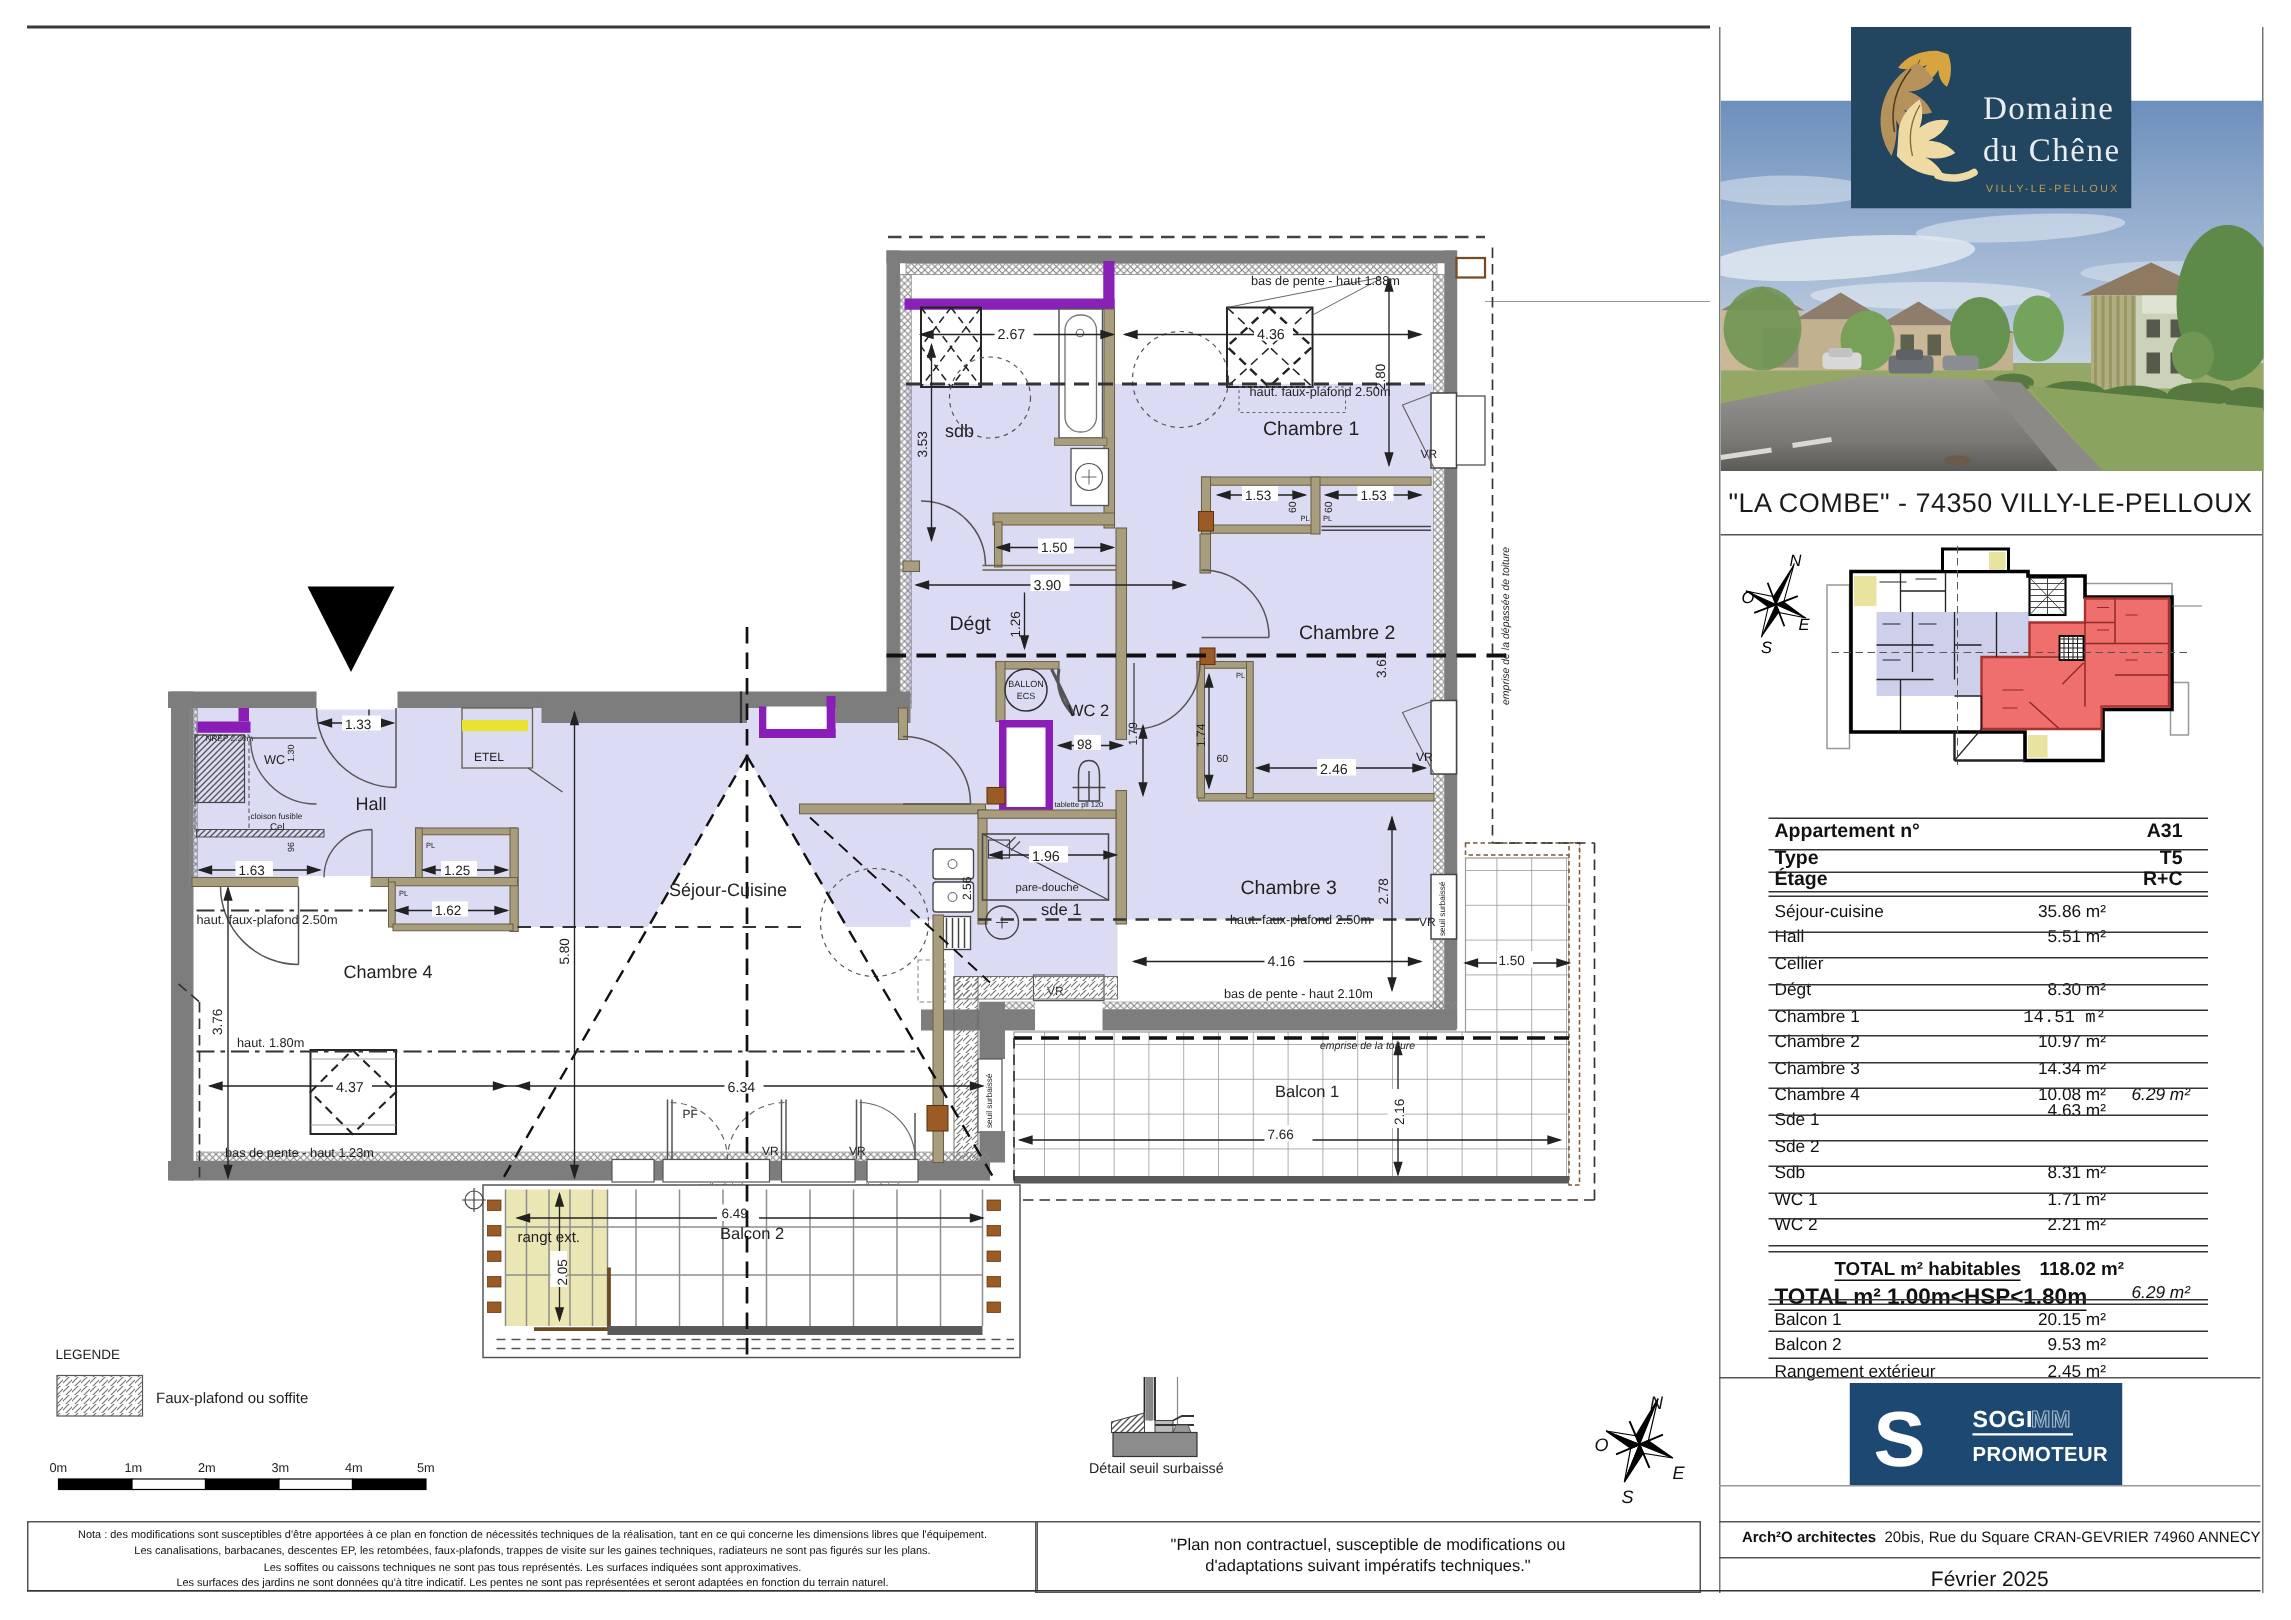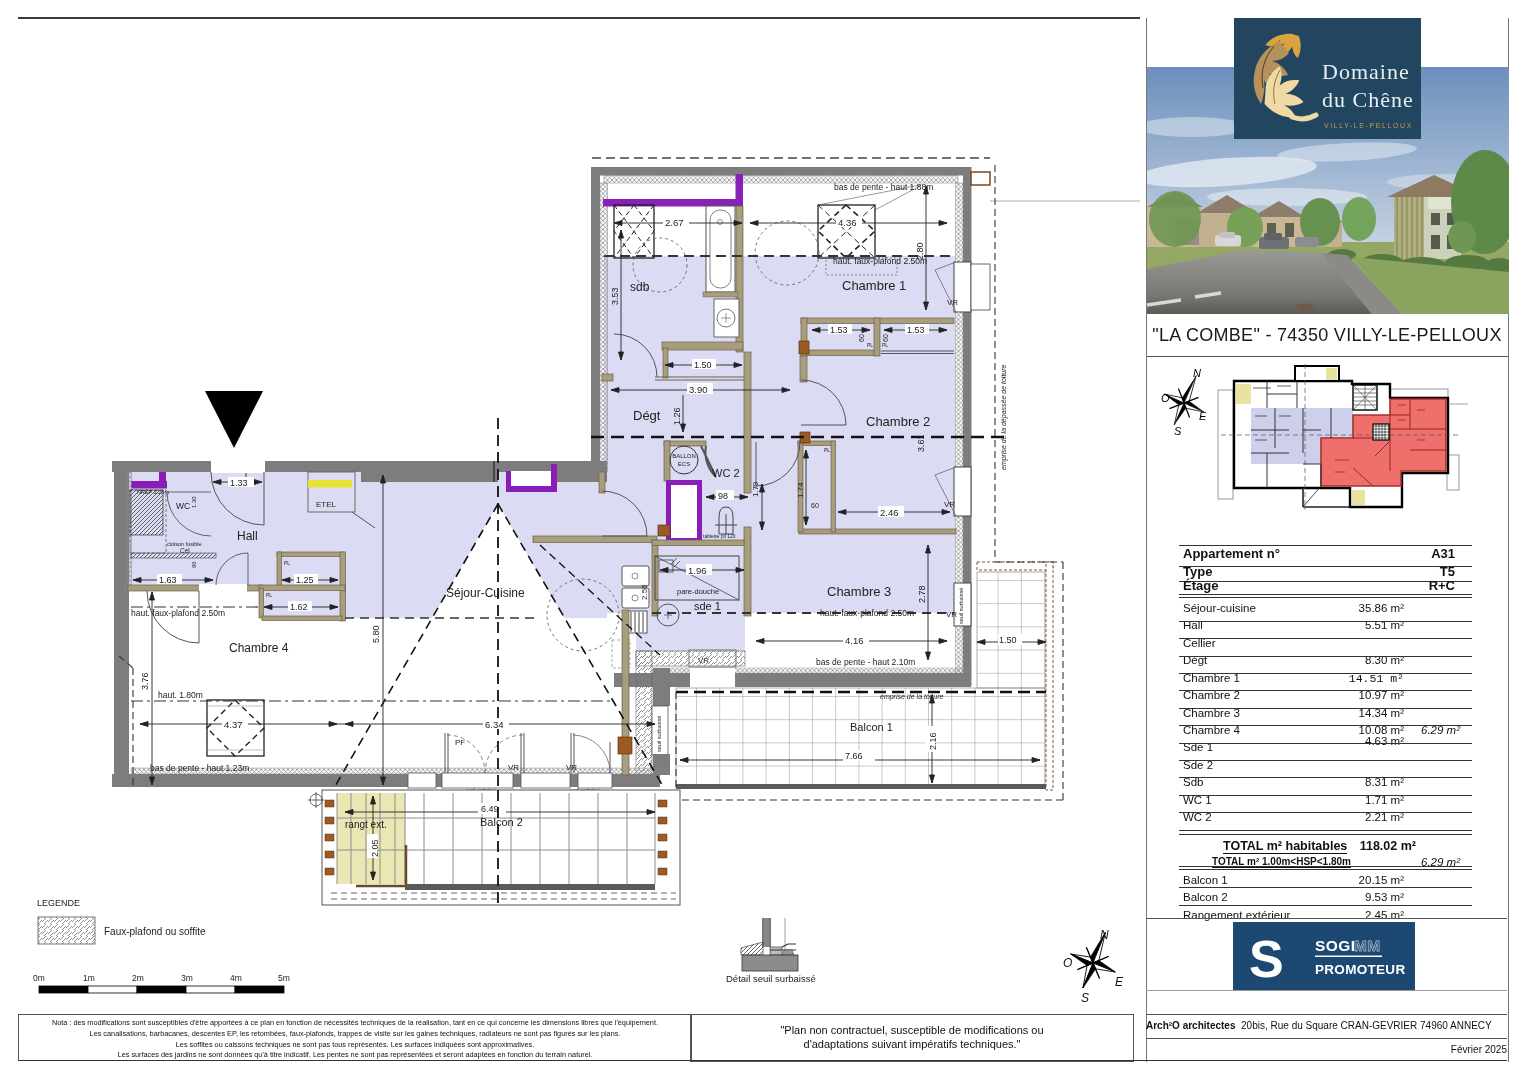--- a/index.html
+++ b/index.html
@@ -804,21 +804,21 @@
 <div style="position:absolute;top:725.22px;left:0px;width:293px;border-top:1.0px solid #333;"></div>
 <div style="position:absolute;top:742.6400000000001px;left:0px;width:293px;border-top:1.0px solid #333;"></div>
 <div style="position:absolute;top:760.0600000000001px;left:0px;width:293px;border-top:1.0px solid #333;"></div>
 <div style="position:absolute;top:777.48px;left:0px;width:293px;border-top:1.0px solid #333;"></div>
 <div style="position:absolute;top:794.9000000000001px;left:0px;width:293px;border-top:1.0px solid #333;"></div>
 <div style="position:absolute;top:812.32px;left:0px;width:293px;border-top:1.0px solid #333;"></div>
 <div style="position:absolute;top:830.4px;left:0px;width:293px;border-top:1.2px solid #333;"></div>
 <div style="position:absolute;top:833.9px;left:0px;width:293px;border-top:1.2px solid #333;"></div>
 <div style="position:absolute;top:838.5px;left:4px;font-weight:bold;font-size:12.5px;margin-left:40px;"><span style="border-bottom:1.3px solid #111;">TOTAL m² habitables</span></div>
 <div style="position:absolute;top:838.5px;right:56px;font-weight:bold;font-size:12.5px;">118.02 m²</div>
-<div style="position:absolute;top:855.5px;left:4px;font-weight:bold;font-size:10px;margin-left:29px;"><span style="border-bottom:1.3px solid #111;">TOTAL m² 1.00m&lt;HSP&lt;1.80m</span></div>
+<div style="position:absolute;top:855.5px;left:4px;font-weight:bold;font-size:15px;"><span style="border-bottom:1.3px solid #111;">TOTAL m² 1.00m&lt;HSP&lt;1.80m</span></div>
 <div style="position:absolute;top:855.5px;right:12px;font-style:italic;">6.29 m²</div>
 <div style="position:absolute;top:865.5px;left:0px;width:293px;border-top:1.2px solid #333;"></div>
 <div style="position:absolute;top:869px;left:0px;width:293px;border-top:1.2px solid #333;"></div>
 <div style="position:absolute;top:873.5px;left:4px;">Balcon 1</div>
 <div style="position:absolute;top:873.5px;right:68px;">20.15 m²</div>
 <div style="position:absolute;top:891.3px;left:4px;">Balcon 2</div>
 <div style="position:absolute;top:891.3px;right:68px;">9.53 m²</div>
 <div style="position:absolute;top:908.7px;left:4px;">Rangement extérieur</div>
 <div style="position:absolute;top:908.7px;right:68px;">2.45 m²</div>
 <div style="position:absolute;top:886.8px;left:0px;width:293px;border-top:1.0px solid #333;"></div>
@@ -848,22 +848,22 @@
 <text x="82" y="29" font-size="15.5" font-weight="bold" fill="#fff" letter-spacing="0.4">SOGI</text>
 <text x="121" y="29" font-size="15.5" font-weight="bold" fill="none" stroke="#9fb4c8" stroke-width="0.8" letter-spacing="0.4">MM</text>
 <rect x="82" y="33.5" width="67" height="1.5" fill="#fff"></rect>
 <text x="82" y="52" font-size="13.5" font-weight="bold" fill="#fff" letter-spacing="0.3">PROMOTEUR</text>
 </svg>
 
 <div class="abs" style="left:1146px;top:990px;width:361px;border-top:1px solid #999;"></div>
 
 
 <div class="abs" style="left:1146px;top:1014px;width:361px;height:24px;border-top:1px solid #555;">
-  <div style="text-align:left;font-size:10px;color:#111;padding-top:5px;"><b>Arch²O architectes</b>&nbsp;&nbsp;20bis, Rue du Square CRAN-GEVRIER 74960 ANNECY</div>
+  <div style="text-align:right;font-size:10px;color:#111;padding-top:5px;"><b>Arch²O architectes</b>&nbsp;&nbsp;20bis, Rue du Square CRAN-GEVRIER 74960 ANNECY</div>
 </div>
 
 <div class="abs" style="left:1146px;top:1038px;width:361px;height:24px;border-top:1px solid #555;">
-  <div style="text-align:right;font-size:10px;color:#111;padding-top:5px;">Février 2025</div>
+  <div style="text-align:center;font-size:14px;color:#111;padding-top:5px;">Février 2025</div>
 </div>
 
 <div class="abs" style="left:18px;top:1060px;width:1489px;border-top:1.5px solid #333;"></div>
 
 </div>
 
 </body></html>

